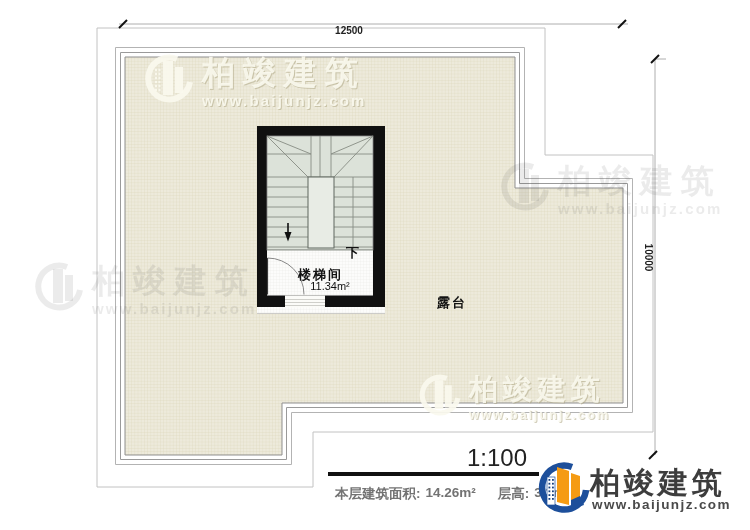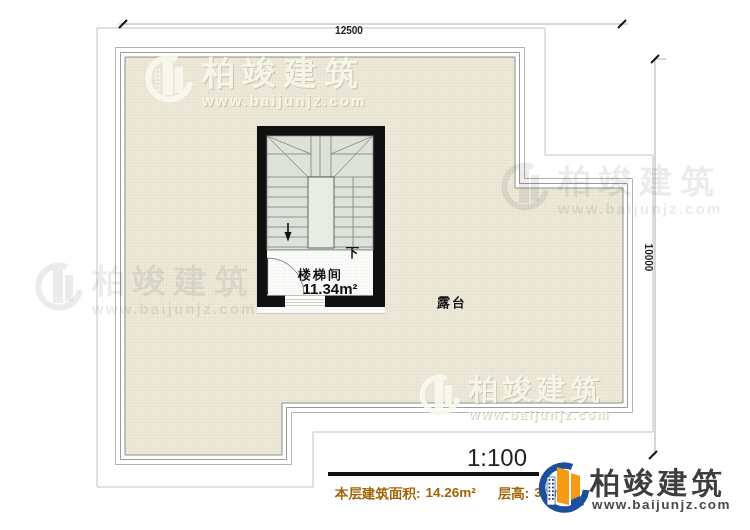--- a/index.html
+++ b/index.html
@@ -4,39 +4,39 @@
 <style>
   html,body{margin:0;padding:0;background:#fff;}
   #stage{
     position:relative;width:750px;height:530px;background:#ffffff;overflow:hidden;
     font-family:"Liberation Sans", sans-serif;
   }
   #plan-svg{position:absolute;left:0;top:0;}
   .lbl{position:absolute;color:#111;white-space:nowrap;}
   .dim{font-size:10px;font-weight:bold;color:#222;text-align:center;}
   .room-name{font-size:13px;font-weight:bold;letter-spacing:2px;}
-  .room-area{font-size:15px;font-weight:bold;}
+  .room-area{font-size:11px;font-weight:normal;}
   .down-lbl{font-size:13px;font-weight:bold;}
   .terrace-lbl{font-size:13px;font-weight:bold;letter-spacing:2px;}
   
   .wm{position:absolute;display:flex;align-items:center;gap:7px;pointer-events:none;}
   .wm-text{display:flex;flex-direction:column;}
   .wm-name{font-size:33px;font-weight:bold;letter-spacing:8px;line-height:1;white-space:nowrap;}
   .wm-url{font-size:15px;font-weight:bold;letter-spacing:2.2px;line-height:1;margin-top:4px;white-space:nowrap;}
   .wm-icon{width:54px;height:58px;flex:0 0 auto;}
   .wm.sm .wm-name{font-size:29px;letter-spacing:5px;}
   .wm.sm .wm-url{font-size:13px;letter-spacing:1.8px;}
   .wm.sm .wm-icon{width:46px;height:50px;}
   .wm.emboss{color:rgba(250,248,238,0.92);text-shadow:1px 1px 0 rgba(170,162,126,0.5);}
   .wm.light{color:rgba(60,60,60,0.10);}
   
   .plan-title{position:absolute;left:332px;top:440px;font-size:28px;font-weight:bold;color:#161616;letter-spacing:1px;}
   .plan-scale{position:absolute;left:467px;top:444px;font-size:24px;font-weight:500;color:#222;}
   .title-underline{position:absolute;left:328px;top:472px;width:211px;height:4px;background:#111;}
-  .subtext{position:absolute;left:335px;top:485px;font-size:13.5px;font-weight:bold;color:#a16207;display:flex;gap:5px;white-space:nowrap;}
+  .subtext{position:absolute;left:335px;top:485px;font-size:13.5px;font-weight:bold;color:#737373;display:flex;gap:5px;white-space:nowrap;}
   .subtext .gap{width:12px;}
   .brand-name{position:absolute;left:590px;top:463px;font-size:30px;font-weight:bold;color:#3d3d3d;letter-spacing:4px;white-space:nowrap;}
   .brand-url{position:absolute;left:592px;top:497px;font-size:13.5px;font-weight:bold;color:#4a4a4a;letter-spacing:1.4px;white-space:nowrap;}
   .logo-icon{position:absolute;left:535px;top:459px;width:54px;height:62px;}
 </style>
 </head>
 <body>
 
 <div id="stage">
 

